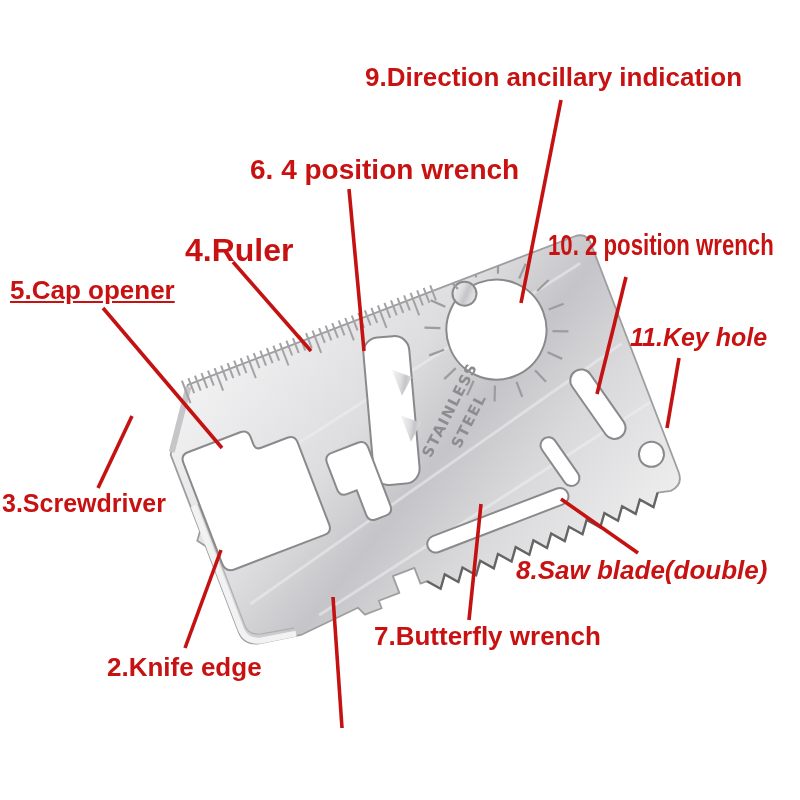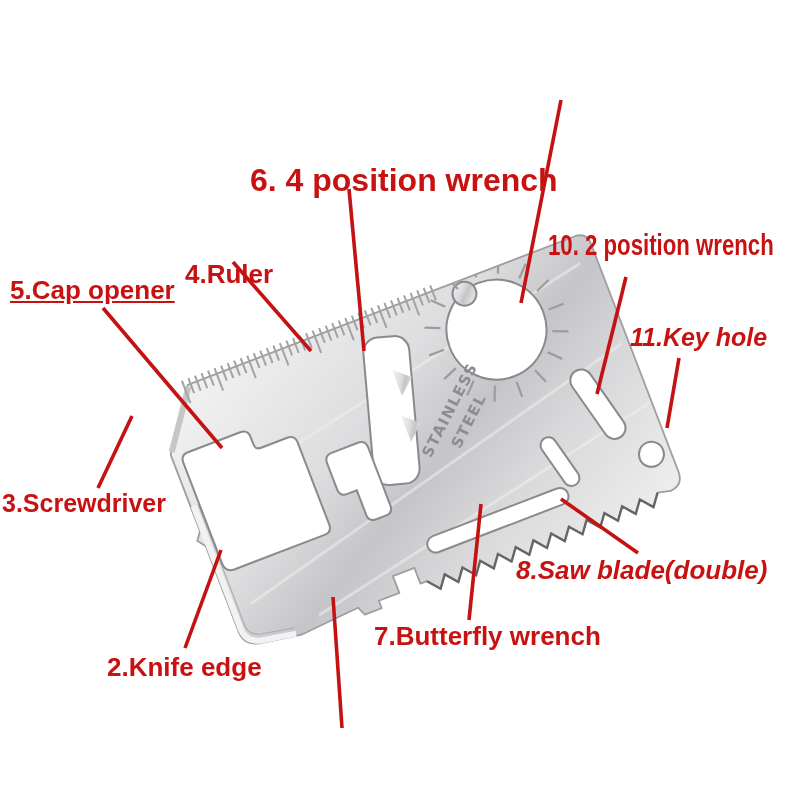--- a/index.html
+++ b/index.html
@@ -151,21 +151,22 @@
         <line x1="638" y1="553" x2="561" y2="499"></line>
         <line x1="561" y1="100" x2="521" y2="303"></line>
         <line x1="626" y1="277" x2="597" y2="394"></line>
         <line x1="679" y1="358" x2="667" y2="428"></line>
       </g>
   </svg>
 
   <div id="labels-layer">
       <div class="label" style="left: 107px; top: 654px; font-size: 26px;">2.Knife edge</div>
       <div class="label" style="left: 2px; top: 490px; font-size: 25px; text-align: center;">3.Screwdriver</div>
-      <div class="label" style="left: 185px; top: 234px; font-size: 26px; margin-top: 27px;">4.Ruler</div>
+      <div class="label" style="left: 185px; top: 234px; font-size: 32px;">4.Ruler</div>
       <div class="label" style="left: 10px; top: 277px; font-size: 26px; text-decoration: underline;">5.Cap opener</div>
-      <div class="label" style="left: 250px; top: 164px; font-size: 32px; text-align: center;">6. 4 position wrench</div>
+      <div class="label" style="left: 250px; top: 155px; font-size: 28px; text-align: center;">6. 4 position wrench</div>
       <div class="label" style="left: 374px; top: 623px; font-size: 26px;">7.Butterfly wrench</div>
       <div class="label" style="left: 516px; top: 557px; font-size: 26px; font-style: italic;">8.Saw blade(double)</div>
+      <div class="label" style="left: 365px; top: 64px; font-size: 26px;">9.Direction ancillary indication</div>
       <div class="label condensed" style="left: 548px; top: 229px; font-size: 30px;">10.  2 position wrench</div>
       <div class="label" style="left: 630px; top: 324px; font-size: 25px; font-style: italic;">11.Key hole</div>
     </div>
 </div>
 
 </body></html>

